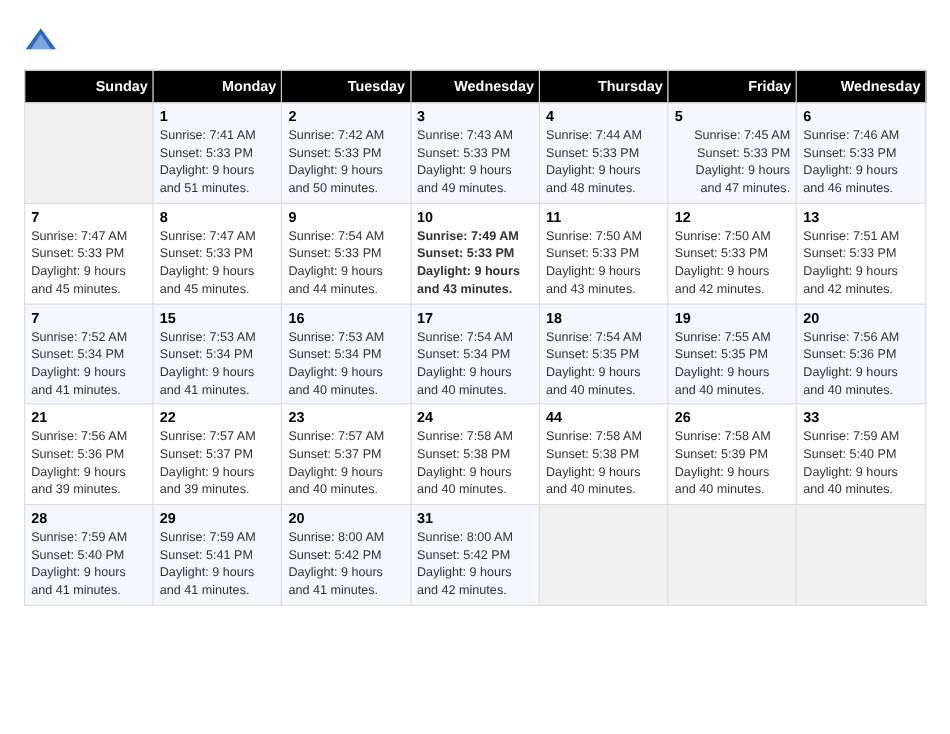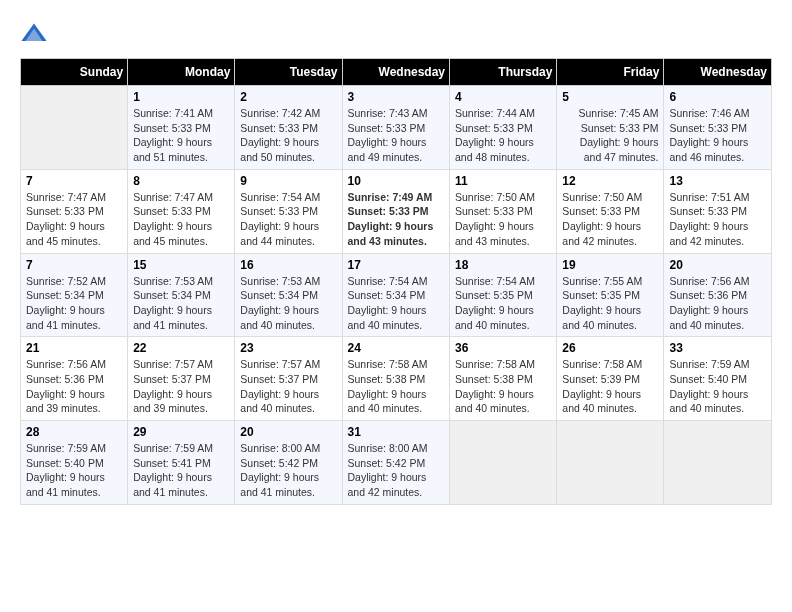--- a/index.html
+++ b/index.html
@@ -289,21 +289,21 @@
 and 40 minutes.</div>
         </td>
         <td>
           <span class="day-number">24</span>
           <div class="day-info" style="white-space: pre-line;">Sunrise: 7:58 AM
 Sunset: 5:38 PM
 Daylight: 9 hours
 and 40 minutes.</div>
         </td>
         <td>
-          <span class="day-number">36</span>
+          <span class="day-number">44</span>
           <div class="day-info" style="white-space: pre-line;">Sunrise: 7:58 AM
 Sunset: 5:38 PM
 Daylight: 9 hours
 and 40 minutes.</div>
         </td>
         <td>
           <span class="day-number">26</span>
           <div class="day-info" style="white-space: pre-line;">Sunrise: 7:58 AM
 Sunset: 5:39 PM
 Daylight: 9 hours

